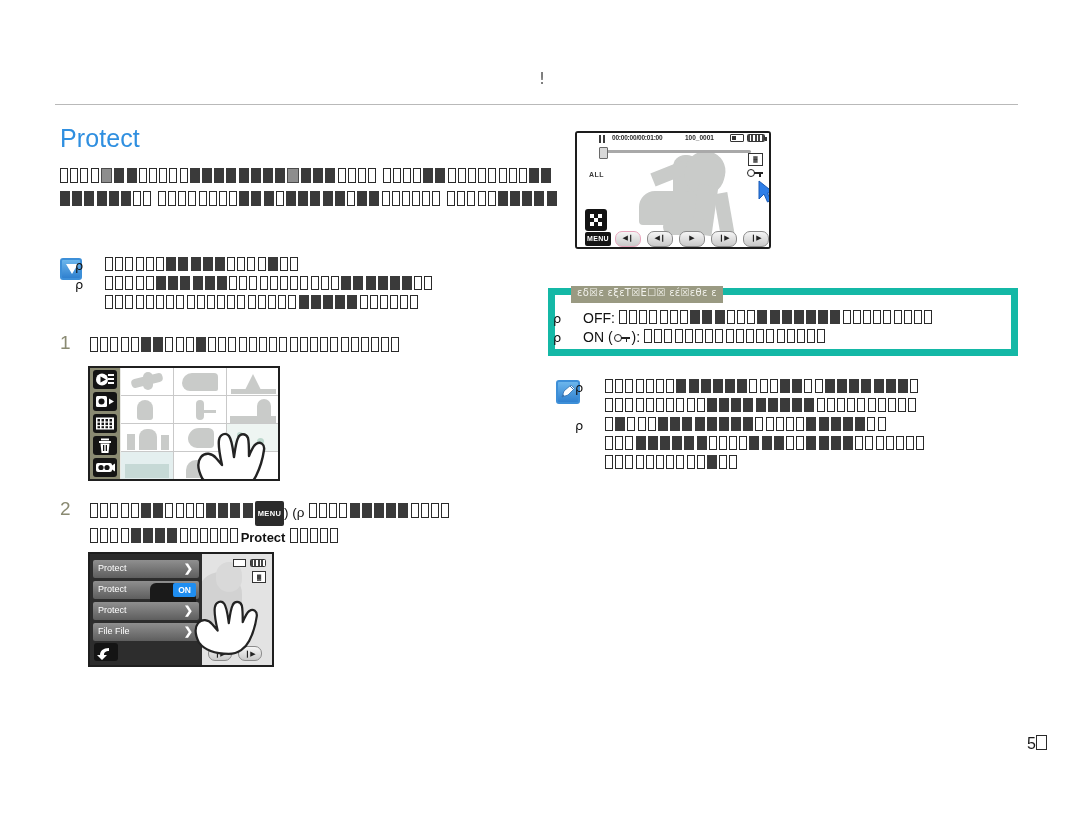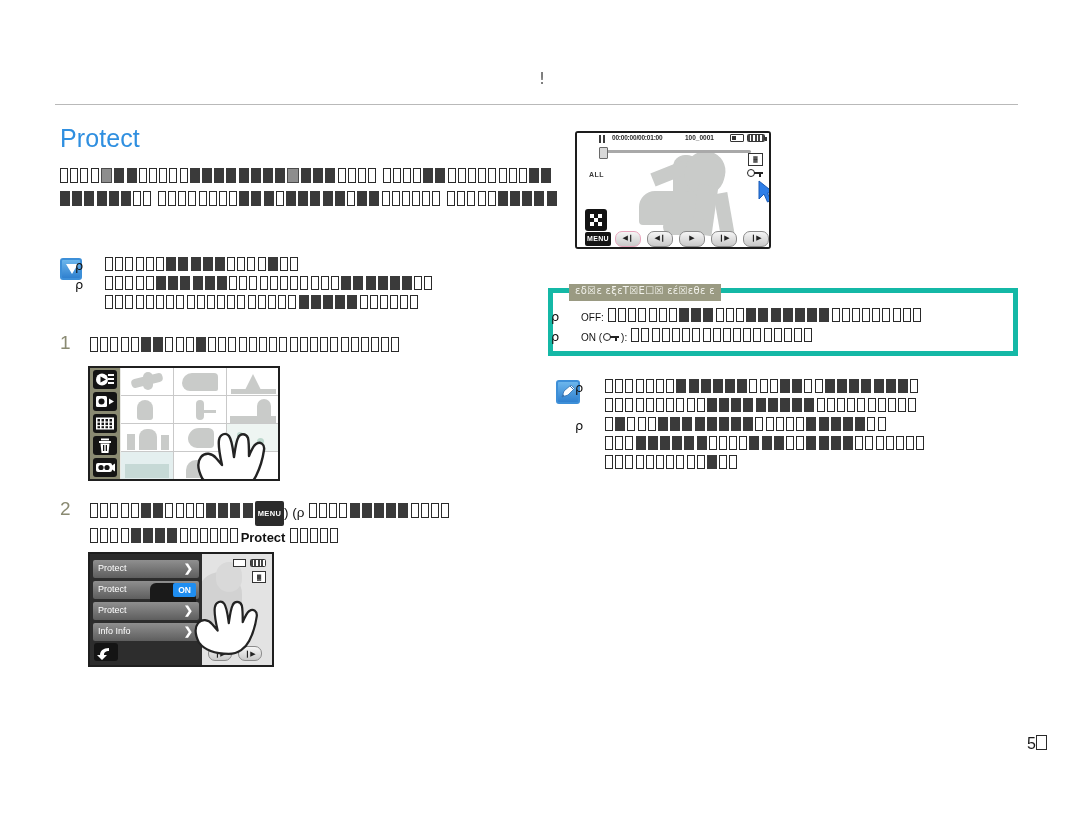--- a/index.html
+++ b/index.html
@@ -217,33 +217,33 @@
   .ms-r2{position:absolute;right:6px;top:17px;width:12px;height:10px;border:1px solid #333;background:#fff;font-size:5.5px;text-align:center;line-height:10px;}
   .ms-pbtn{
     position:absolute;top:92px;width:24px;height:15px;border-radius:7px;
     background:linear-gradient(#f6f6f6,#c9c9c9);border:1px solid #8b8b8b;box-sizing:border-box;
     font-size:7px;text-align:center;line-height:13px;color:#222;
   }
 
   
   .callout{
     position:absolute;left:548px;top:288px;width:470px;height:68px;
-    border:5px solid #14b8a6;background:#fff;box-sizing:border-box;
+    border:7px solid #14b8a6;background:#fff;box-sizing:border-box;
   }
   .callout-tag{
     position:absolute;left:16px;top:-9px;height:16px;background:#9a9a82;
     padding:1px 6px 0 6px;color:#f2f2ec;font-size:10px;letter-spacing:.3px;
     font-family:"DejaVu Sans",sans-serif;white-space:nowrap;
   }
   .callout-body{
     position:absolute;left:16px;top:14px;right:6px;
     font-size:12.5px;line-height:19px;
   }
   .callout-body .g{height:12px;}
-  .opt-lbl{font-family:"Liberation Sans",sans-serif;font-size:10px;color:#111;}
+  .opt-lbl{font-family:"Liberation Sans",sans-serif;font-size:14px;color:#111;}
   .keyglyph{
     display:inline-block;width:17px;height:9px;position:relative;vertical-align:-1px;margin:0 1px;
   }
   .keyglyph .kc{position:absolute;left:0;top:0;width:8px;height:8px;border:1.3px solid #222;border-radius:50%;box-sizing:border-box;}
   .keyglyph .ks{position:absolute;left:7px;top:3px;width:9px;height:1.5px;background:#222;}
   .keyglyph .kt{position:absolute;left:12px;top:4.5px;width:1.5px;height:3px;background:#222;}
 
   
   .note-pen{position:absolute;left:556px;top:378px;width:470px;}
   .icon-pen{
@@ -498,21 +498,21 @@
         <span class="lbl">Protect</span>
         <span class="ms-toggle">
           <span class="on">ON</span>
         </span>
       </div>
       <div class="ms-row" style="top:48px">
         <span class="lbl">Protect</span>
         <span class="arw">❯</span>
       </div>
       <div class="ms-row" style="top:69px">
-        <span class="lbl">Info Info</span>
+        <span class="lbl">File File</span>
         <span class="arw">❯</span>
       </div>
       <div class="ms-back">
         <svg width="24" height="18" viewBox="0 0 24 18">
           <path d="M15 5 C9 5 6 8 6 12 L3 12 L8 17 L13 12 L10 12 C10 9 12 8 15 8 Z" fill="#fff"></path>
         </svg>
       </div>
     </div>
 
     <div class="ms-pbtn" style="left:118px;">

